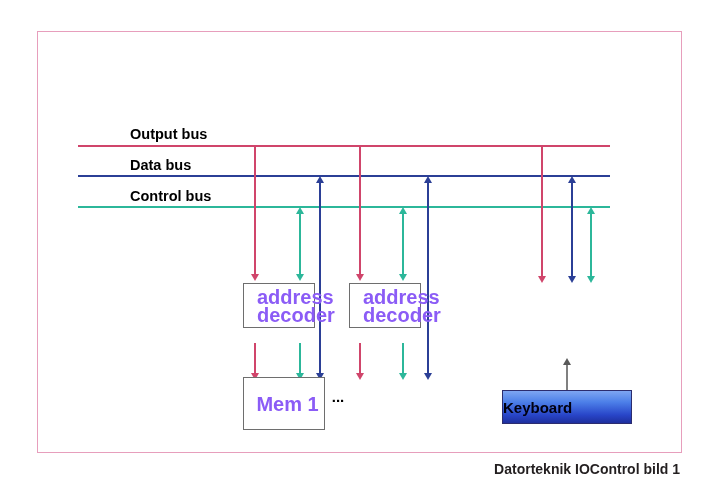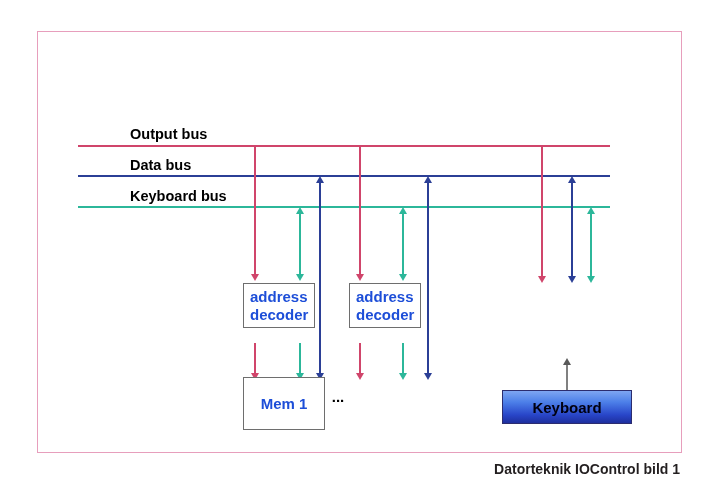--- a/index.html
+++ b/index.html
@@ -109,25 +109,26 @@
   
   .plain-box {
     position: absolute;
     background: #ffffff;
     border: 1px solid #6e6e6e;
     box-sizing: border-box;
     display: flex;
     flex-direction: column;
     align-items: center;
     justify-content: center;
-    font-size: 15px;
-    font-weight: bold;
-    color: #1d4ed8;
+    font-size: 20px;
+    font-weight: bold;
+    color: #8b5cf6;
     line-height: 18px;
     text-align: center;
+    padding-left: 7px;
   }
   .plain-box span { display: block; width: 100%; }
   .dec-text { text-align: left; padding-left: 6px; box-sizing: border-box; }
 
   #dots {
     position: absolute;
     left: 325px;
     top: 388px;
     width: 26px;
     text-align: center;
@@ -178,21 +179,20 @@
     position: absolute;
     left: 502px;
     top: 390px;
     width: 130px;
     height: 34px;
     border: 1px solid #2c2c6e;
     box-sizing: border-box;
     background: linear-gradient(to bottom, #7ea6f2 0%, #4c7fe8 35%, #2845c8 75%, #1e2f9e 100%);
     display: flex;
     align-items: center;
-    justify-content: center;
     font-size: 15px;
     font-weight: bold;
     color: #000010;
     white-space: nowrap;
   }
 
   
   #footer {
     position: absolute;
     left: 430px;
@@ -212,21 +212,21 @@
 
   <div id="frame"></div>
 
 
   <div class="bus-line" id="bus-address"></div>
   <div class="bus-line" id="bus-data"></div>
   <div class="bus-line" id="bus-control"></div>
 
   <div class="bus-label" id="label-address">Output bus</div>
   <div class="bus-label" id="label-data">Data bus</div>
-  <div class="bus-label" id="label-control">Keyboard bus</div>
+  <div class="bus-label" id="label-control">Control bus</div>
 
   <div class="vline red" style="left:254px; top:146px; height:128px;"></div>
   <div class="arrow down c-red" style="left:251px; top:274px;"></div>
 
   <div class="vline teal" style="left:299px; top:214px; height:60px;"></div>
   <div class="arrow up c-teal" style="left:296px; top:207px;"></div>
   <div class="arrow down c-teal" style="left:296px; top:274px;"></div>
 
   <div class="vline blue" style="left:319px; top:183px; height:190px;"></div>
   <div class="arrow up c-blue" style="left:316px; top:176px;"></div>

